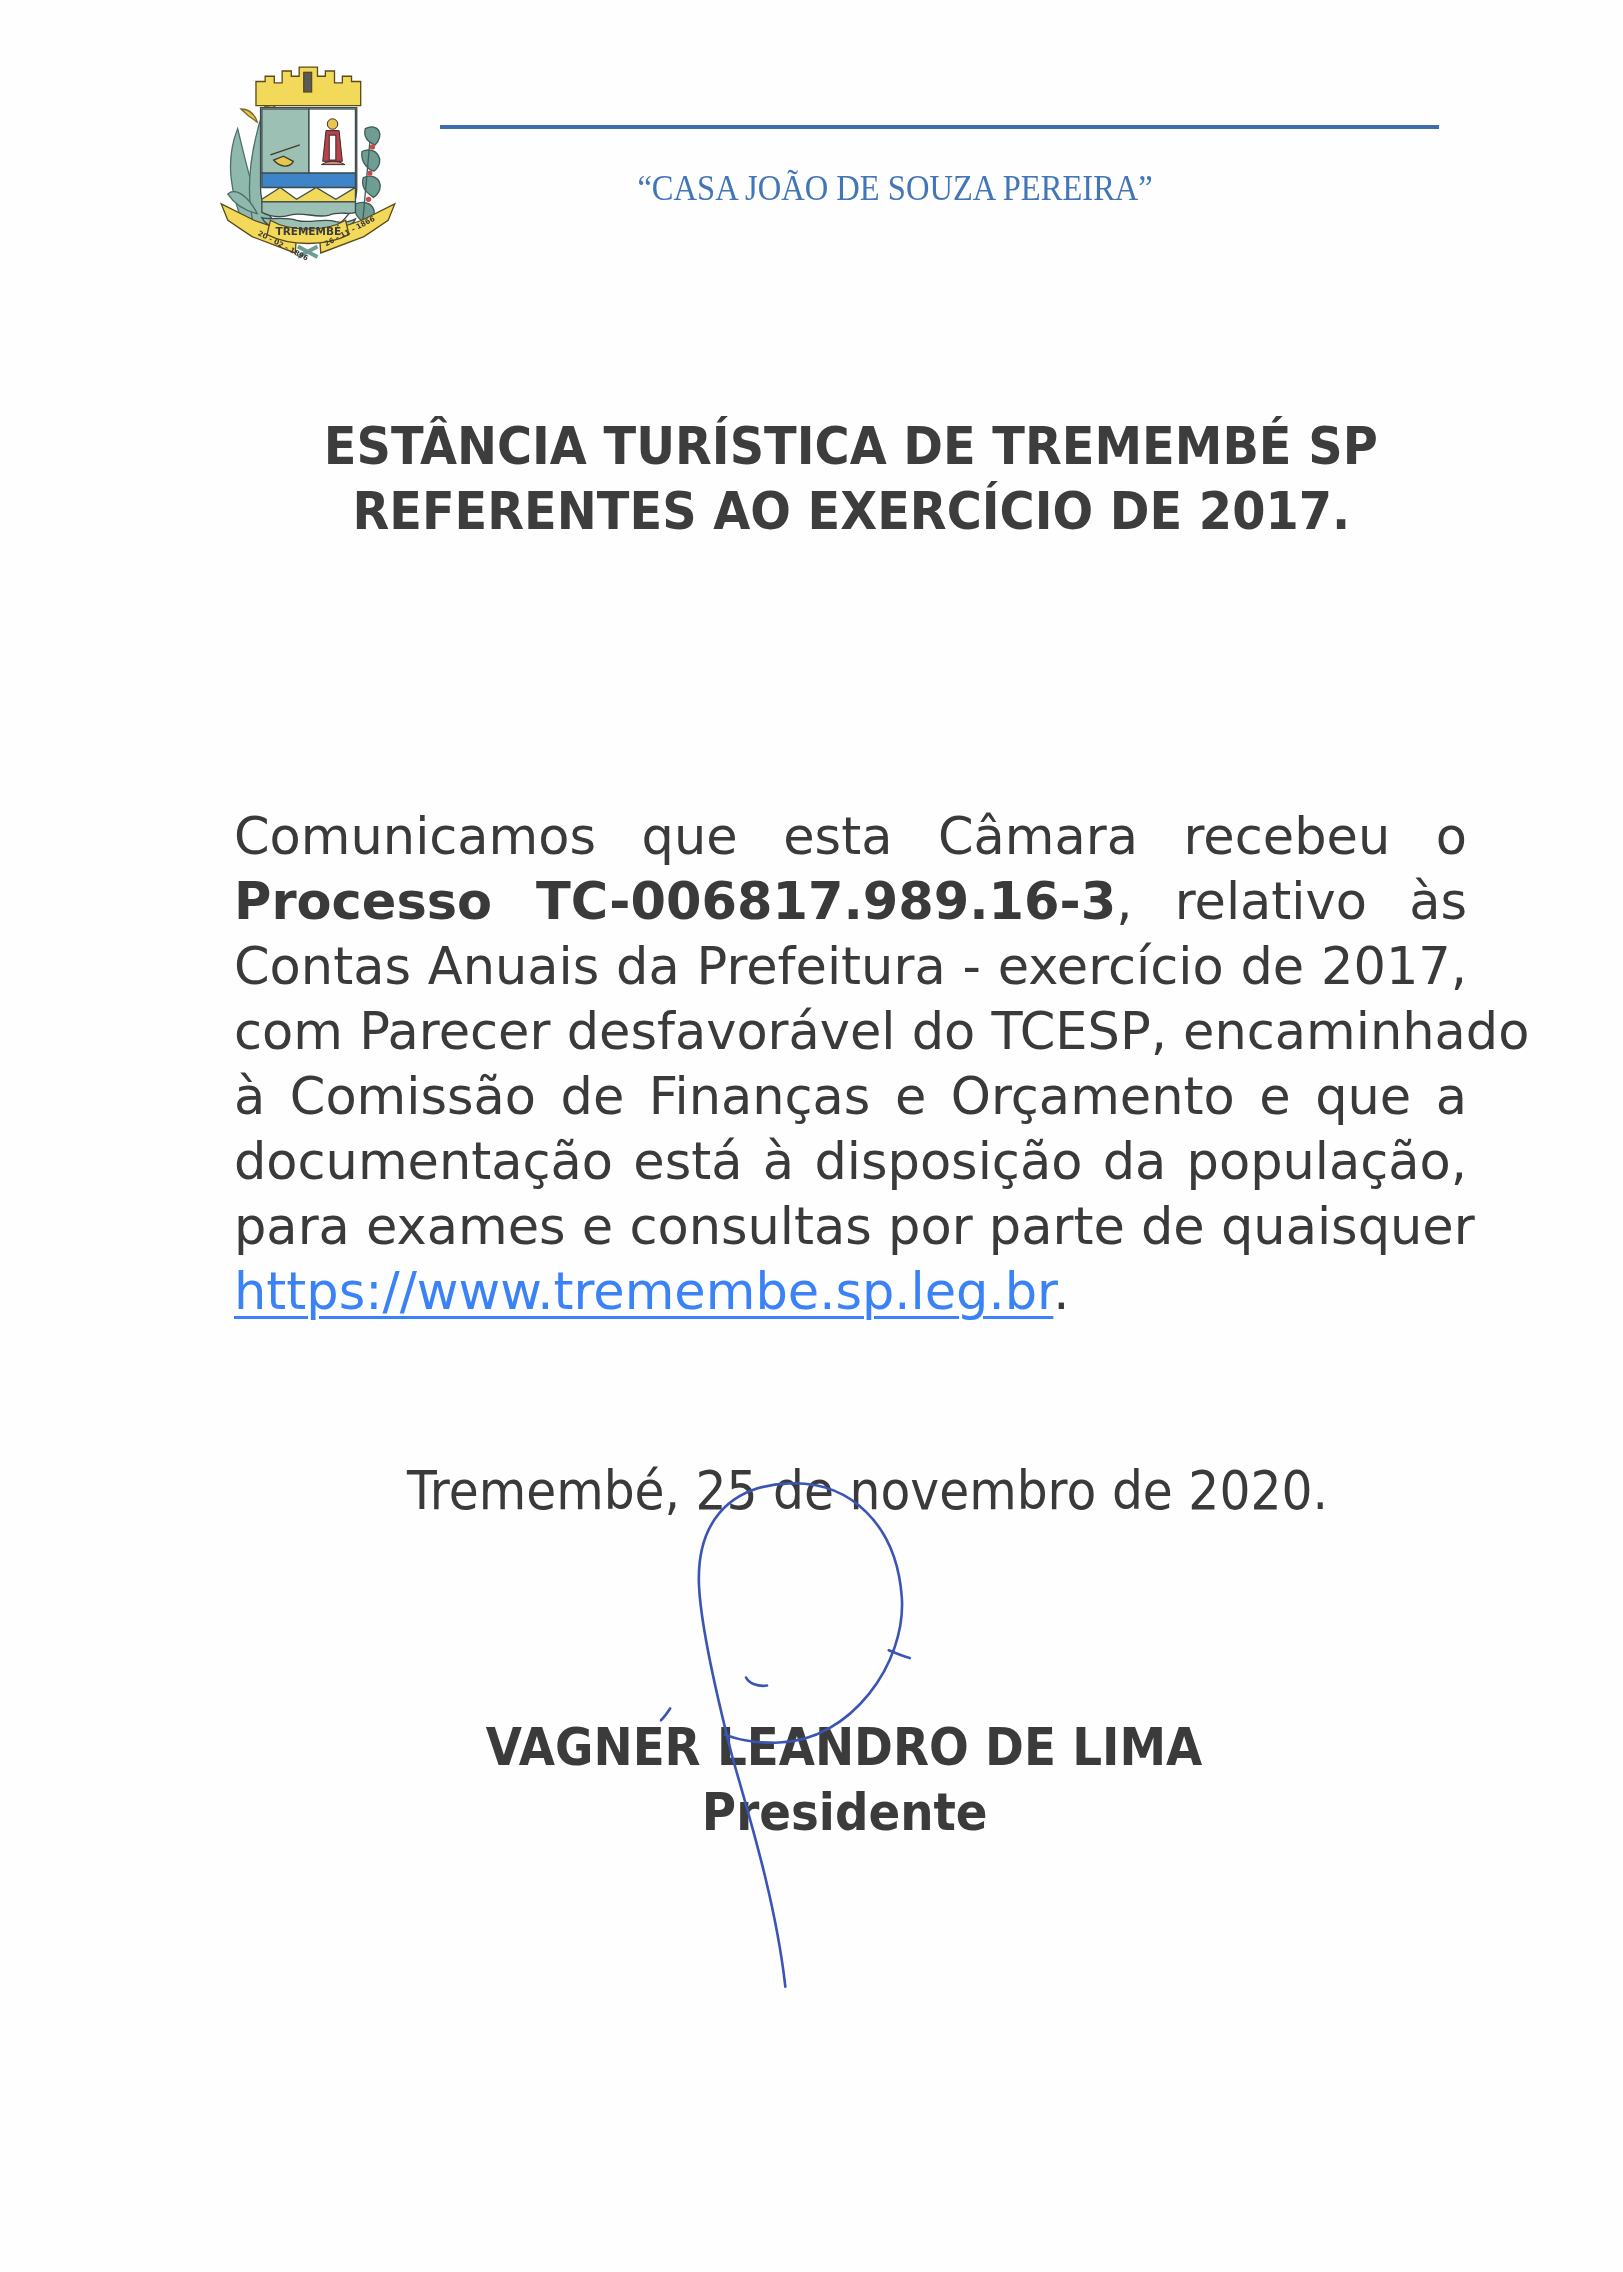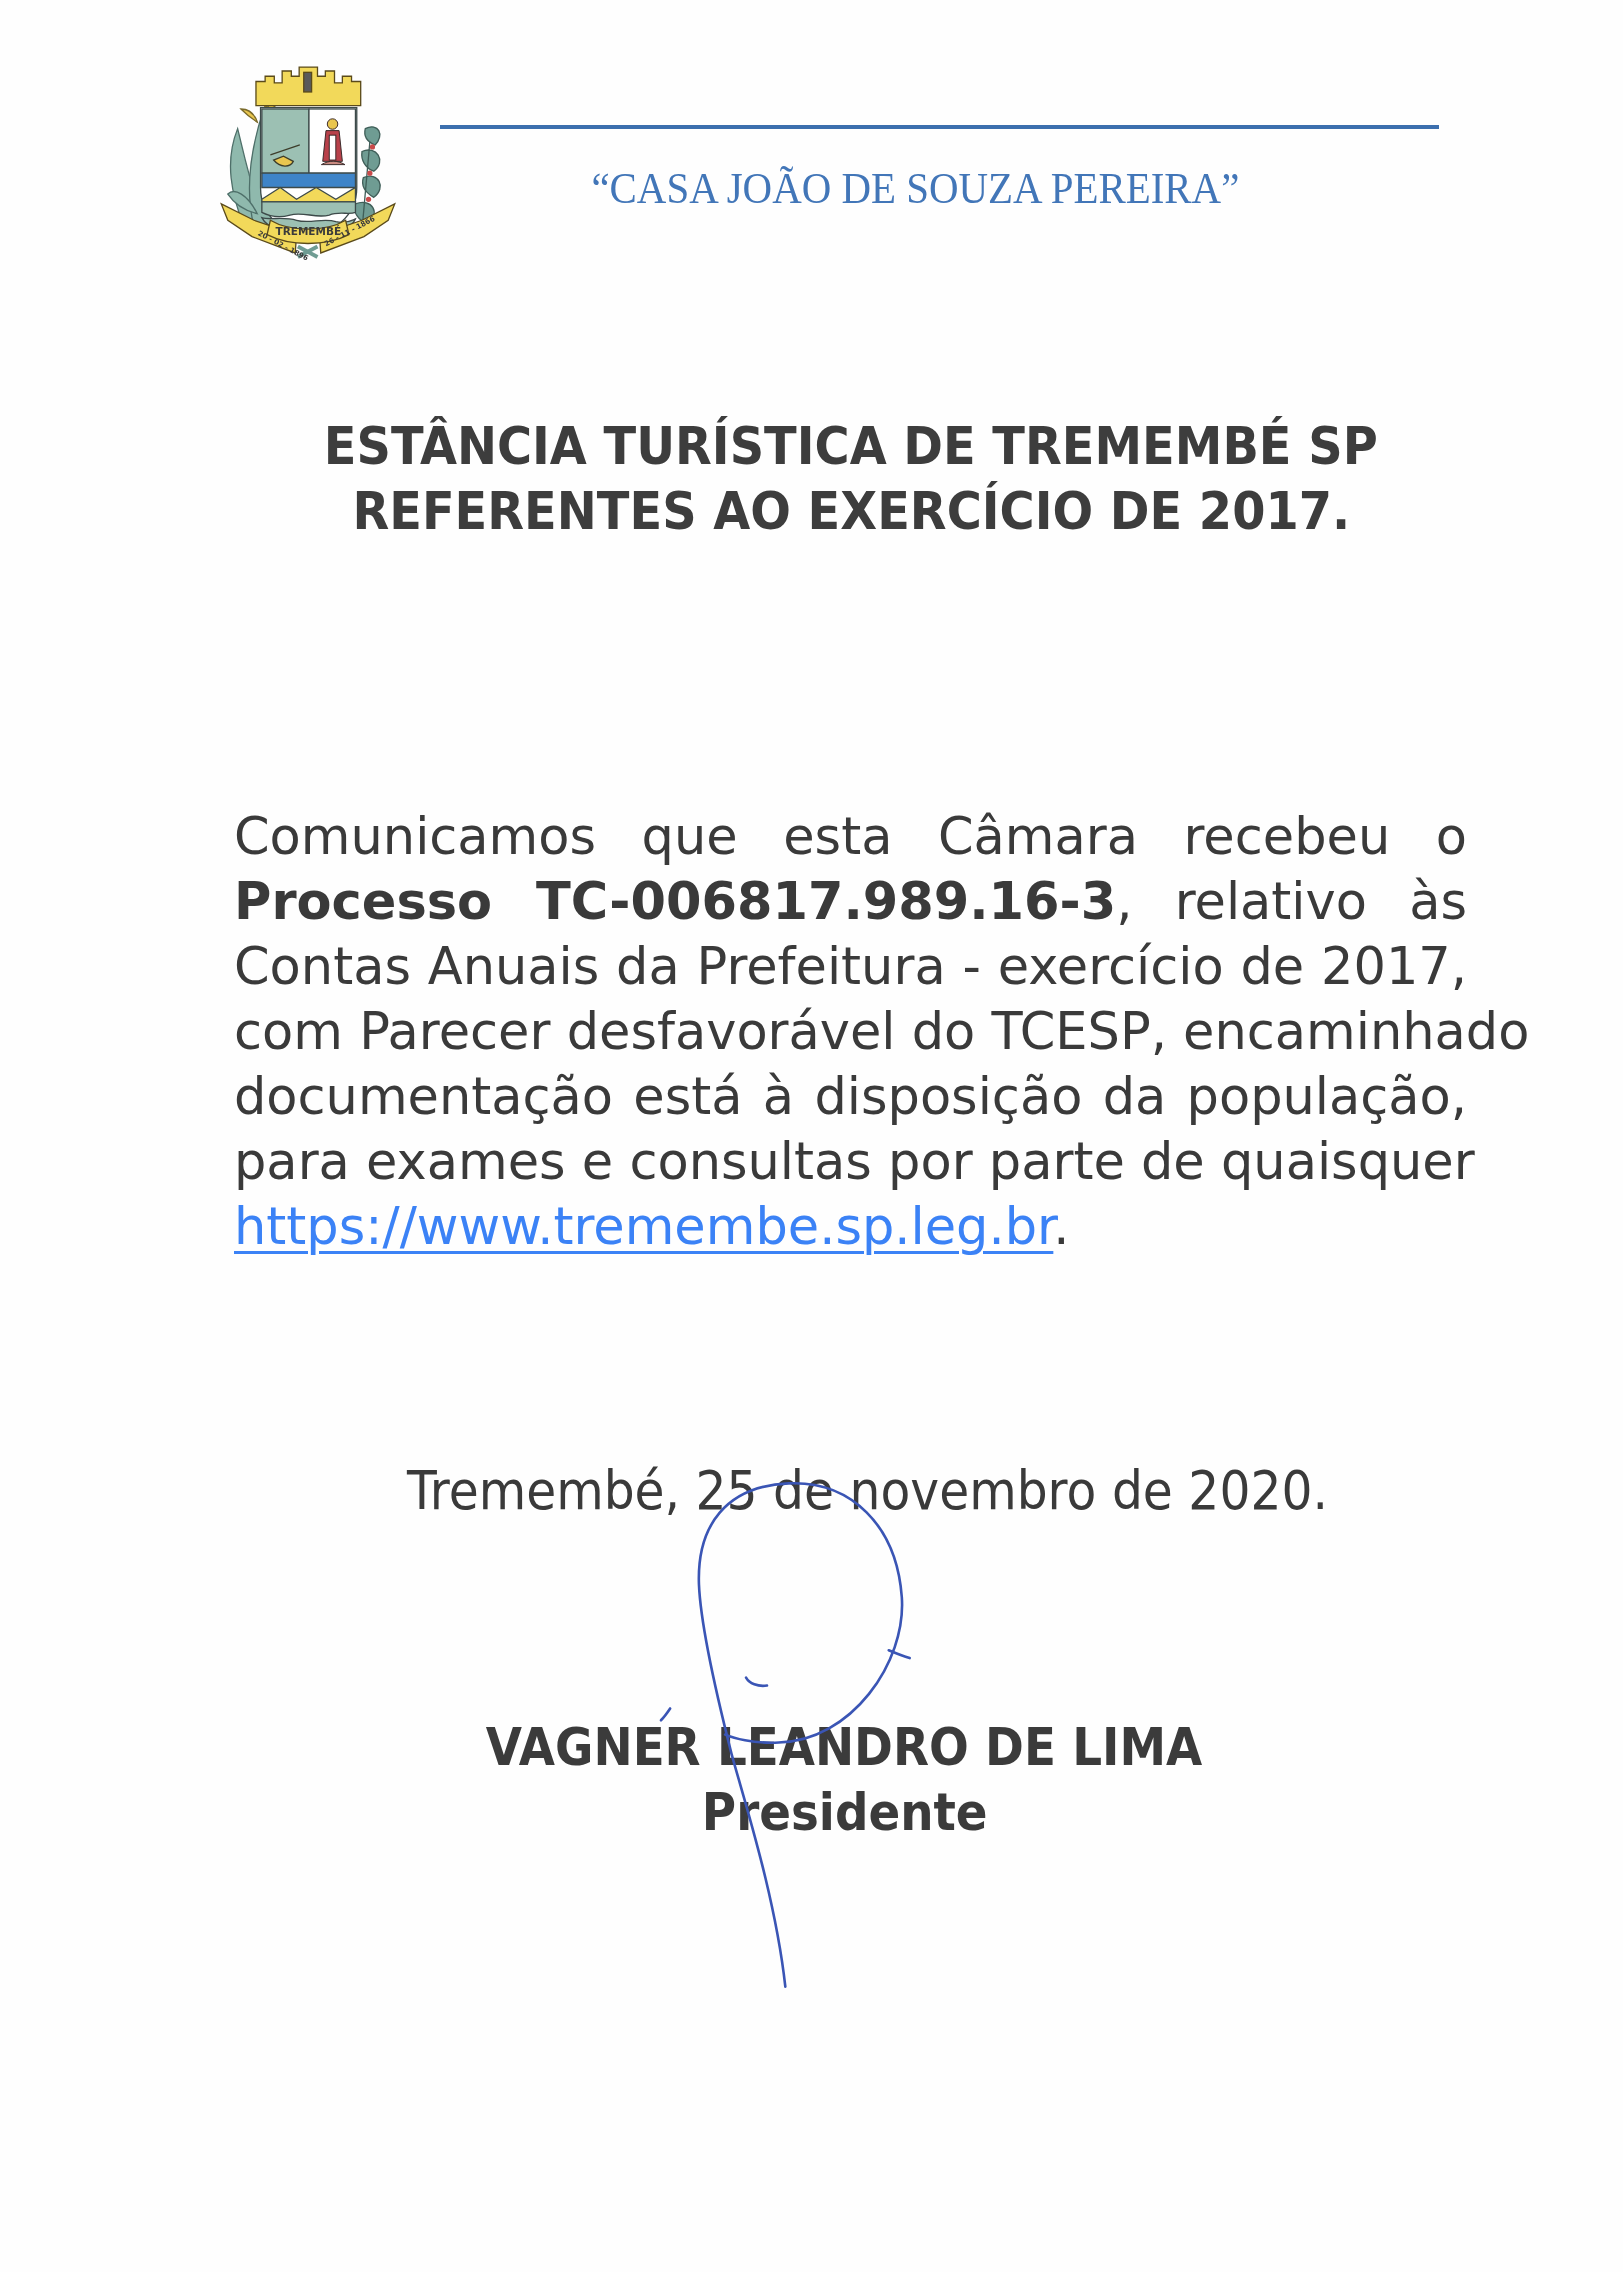--- a/index.html
+++ b/index.html
@@ -9,21 +9,21 @@
 
   
   .crest { position:absolute; left:218px; top:63px; width:180px; height:198px; }
   .lh-title { position:absolute; left:440px; top:73px; width:1000px; height:52px;
               font-family:"Liberation Sans", sans-serif; font-weight:bold;
               font-size:52px; line-height:52px; color:#3f74b6; white-space:nowrap;
               letter-spacing:-1.3px; transform-origin:left top; }
   .lh-title span { display:inline-block; transform:scaleX(0.66) scaleY(1.05); transform-origin:left top; }
   .lh-rule { position:absolute; left:440px; top:125px; width:999px; height:3.9px; background:#3c6fae; }
   .lh-sub { position:absolute; left:567px; top:169px; width:657px; height:39px;
-            font-family:"Liberation Serif", serif; font-size:44px; line-height:39px;
+            font-family:"Liberation Serif", serif; font-size:35px; line-height:39px;
             color:#4276b8; white-space:nowrap; text-align:center; letter-spacing:0px; }
   .lh-sub span { display:inline-block; transform:scaleX(0.93); transform-origin:center top; }
 
   
   .doc-title { position:absolute; left:249px; top:414px; width:1204px; text-align:center;
                font-family:"DejaVu Sans", sans-serif; font-weight:bold; font-size:52px;
                line-height:65px; color:#3d3d3d; }
   .doc-title .tl { display:block; white-space:nowrap; }
   .doc-title .tl span { display:inline-block; transform:scaleX(0.92); transform-origin:center top; }
 
@@ -140,20 +140,23 @@
     <div class="bl">
       <span class="inner"><b class="bold">Processo TC-006817.989.16-3</b><span>, relativo às</span></span>
     </div>
     <div class="bl">
         <span class="inner">Contas Anuais da Prefeitura - exercício de 2017,</span>
       </div>
     <div class="bl">
         <span class="inner">com Parecer desfavorável do TCESP, encaminhado</span>
       </div>
     <div class="bl">
+        <span class="inner">à Comissão de Finanças e Orçamento e que a</span>
+      </div>
+    <div class="bl">
         <span class="inner">documentação está à disposição da população,</span>
       </div>
     <div class="bl">
         <span class="inner">para exames e consultas por parte de quaisquer</span>
       </div>
     <div class="bl last">
       <a class="link">https://www.tremembe.sp.leg.br</a><span>.</span>
     </div>
   </div>
 

